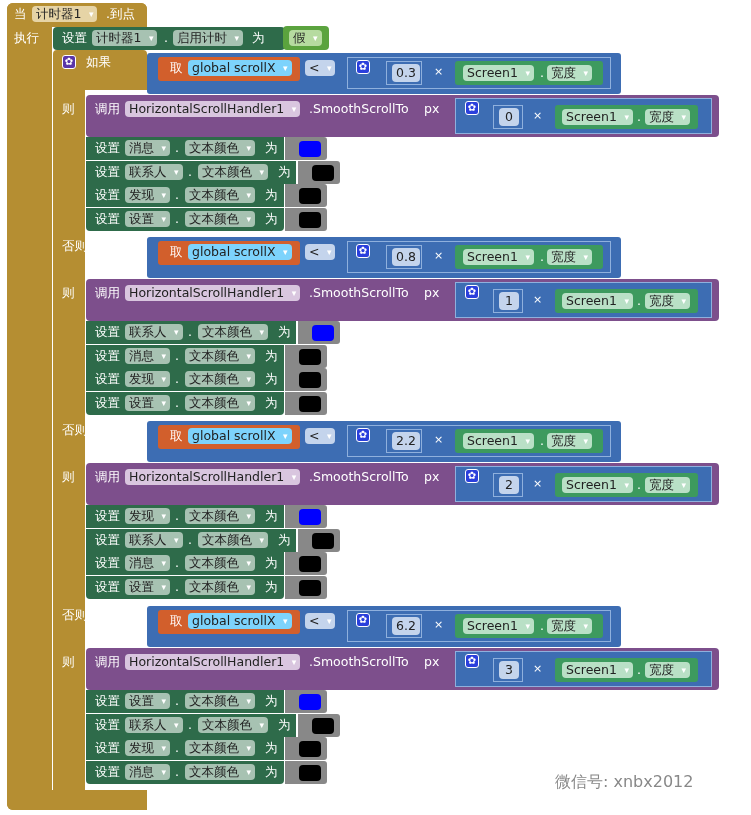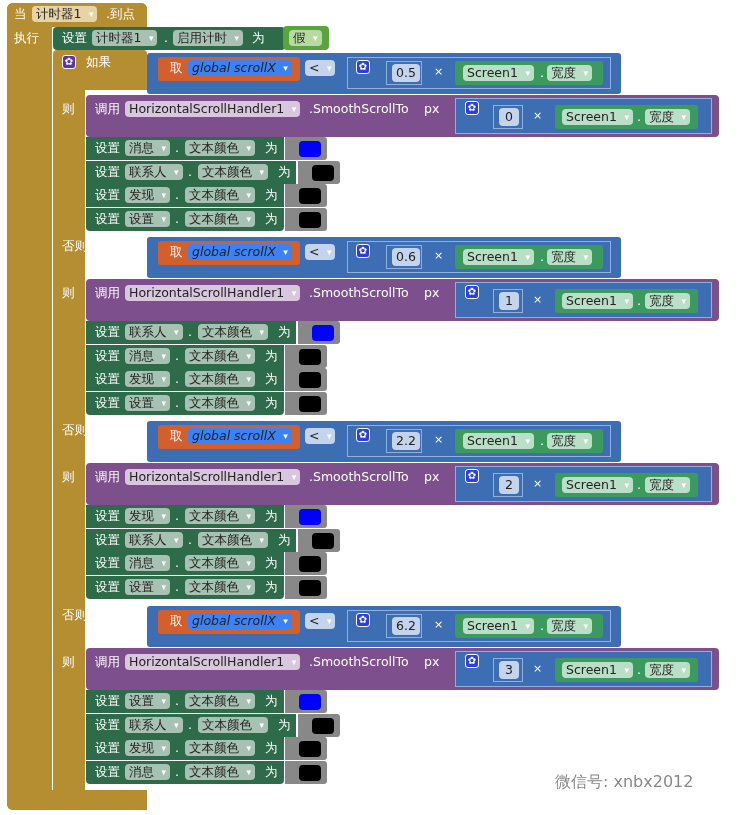--- a/index.html
+++ b/index.html
@@ -15,21 +15,21 @@
   .orange{ background:#d25f2c; }
   .sgreen{ background:#3d9a5e; }
   .lbl { position:absolute; white-space:nowrap; color:#fff; line-height:16px; }
   .dd { position:absolute; height:16px; line-height:16px; border-radius:4px; padding:0 16px 0 4px;
         color:#222; white-space:nowrap; font-size:12.5px; box-sizing:border-box; }
   .dd::after { content:"▾"; position:absolute; right:4px; top:0; font-size:9px; color:#fff; }
   .dd-green { background:#a7c2b2; }
   .dd-gold  { background:#e6d4a6; }
   .dd-lgreen{ background:#b6dba0; }
   .dd-purple{ background:#d9c6df; }
-  .dd-orange{ background:#3b82f6;font-style:italic; }
+  .dd-orange{ background:#7dd3fc; }
   .dd-blue  { background:#c4d4ec; }
   .dd-sgreen{ background:#b9e0c6; }
   .num { position:absolute; height:18px; line-height:18px; border-radius:4px; background:#c4d4ec; color:#222;
          text-align:center; font-size:12.5px; box-sizing:border-box; }
   .numwrap { position:absolute; border:1px solid #8fb0dd; box-sizing:border-box; }
   .gear { position:absolute; width:14px; height:14px; border-radius:3px; background:#2a3fdc;
           border:1px solid #fff; box-sizing:border-box; color:#fff; font-size:10px; line-height:12px; text-align:center; }
   .gear-purple { background:#5a36a8; }
   .swatch-wrap { position:absolute; background:#888; border-radius:0 3px 3px 0; }
   .swatch { position:absolute; border-radius:4px; }
@@ -68,21 +68,21 @@
     <span class="lbl" style="left:86px;top:54px;">如果</span>
     <span class="gear gear-purple" style="left:62px;top:55px;">✿</span>
     <div class="abs blue" style="left:147px;top:53px;width:474px;height:41px;border-radius:3px;"></div>
     <div class="abs orange" style="left:158px;top:57px;width:142px;height:24px;border-radius:3px;"></div>
     <span class="lbl" style="left:170px;top:60px;">取</span>
     <span class="dd dd-orange" style="left:188px;top:60px;">global scrollX</span>
     <span class="dd dd-blue" style="left:305px;top:60px;">&lt;</span>
     <div class="numwrap" style="left:347px;top:57px;width:264px;height:32px;"></div>
     <span class="gear" style="left:356px;top:60px;">✿</span>
     <div class="numwrap" style="left:386px;top:61px;width:36px;height:24px;"></div>
-    <span class="num" style="left:392px;top:64px;width:28px;">0.5</span>
+    <span class="num" style="left:392px;top:64px;width:28px;">0.3</span>
     <span class="times" style="left:434px;top:64px;">×</span>
     <div class="abs sgreen" style="left:455px;top:61px;width:148px;height:24px;border-radius:3px;"></div>
     <span class="dd dd-sgreen" style="left:463px;top:65px;">Screen1</span>
     <span class="lbl" style="left:540px;top:65px;">.</span>
     <span class="dd dd-sgreen" style="left:547px;top:65px;">宽度</span>
     <span class="lbl" style="left:62px;top:101px;">则</span>
     <div class="abs purple" style="left:86px;top:95px;width:633px;height:42px;border-radius:4px;"></div>
     <span class="lbl" style="left:95px;top:101px;">调用</span>
     <span class="dd dd-purple" style="left:125px;top:101px;">HorizontalScrollHandler1</span>
     <span class="lbl" style="left:309px;top:101px;">.SmoothScrollTo</span>
@@ -130,21 +130,21 @@
     <div class="swatch" style="left:299px;top:211.5px;width:22px;height:16px;background:#000000;"></div>
     <span class="lbl" style="left:62px;top:238px;">否则，如果</span>
     <div class="abs blue" style="left:147px;top:237px;width:474px;height:41px;border-radius:3px;"></div>
     <div class="abs orange" style="left:158px;top:241px;width:142px;height:24px;border-radius:3px;"></div>
     <span class="lbl" style="left:170px;top:244px;">取</span>
     <span class="dd dd-orange" style="left:188px;top:244px;">global scrollX</span>
     <span class="dd dd-blue" style="left:305px;top:244px;">&lt;</span>
     <div class="numwrap" style="left:347px;top:241px;width:264px;height:32px;"></div>
     <span class="gear" style="left:356px;top:244px;">✿</span>
     <div class="numwrap" style="left:386px;top:245px;width:36px;height:24px;"></div>
-    <span class="num" style="left:392px;top:248px;width:28px;">0.6</span>
+    <span class="num" style="left:392px;top:248px;width:28px;">0.8</span>
     <span class="times" style="left:434px;top:248px;">×</span>
     <div class="abs sgreen" style="left:455px;top:245px;width:148px;height:24px;border-radius:3px;"></div>
     <span class="dd dd-sgreen" style="left:463px;top:249px;">Screen1</span>
     <span class="lbl" style="left:540px;top:249px;">.</span>
     <span class="dd dd-sgreen" style="left:547px;top:249px;">宽度</span>
     <span class="lbl" style="left:62px;top:285px;">则</span>
     <div class="abs purple" style="left:86px;top:279px;width:633px;height:42px;border-radius:4px;"></div>
     <span class="lbl" style="left:95px;top:285px;">调用</span>
     <span class="dd dd-purple" style="left:125px;top:285px;">HorizontalScrollHandler1</span>
     <span class="lbl" style="left:309px;top:285px;">.SmoothScrollTo</span>

